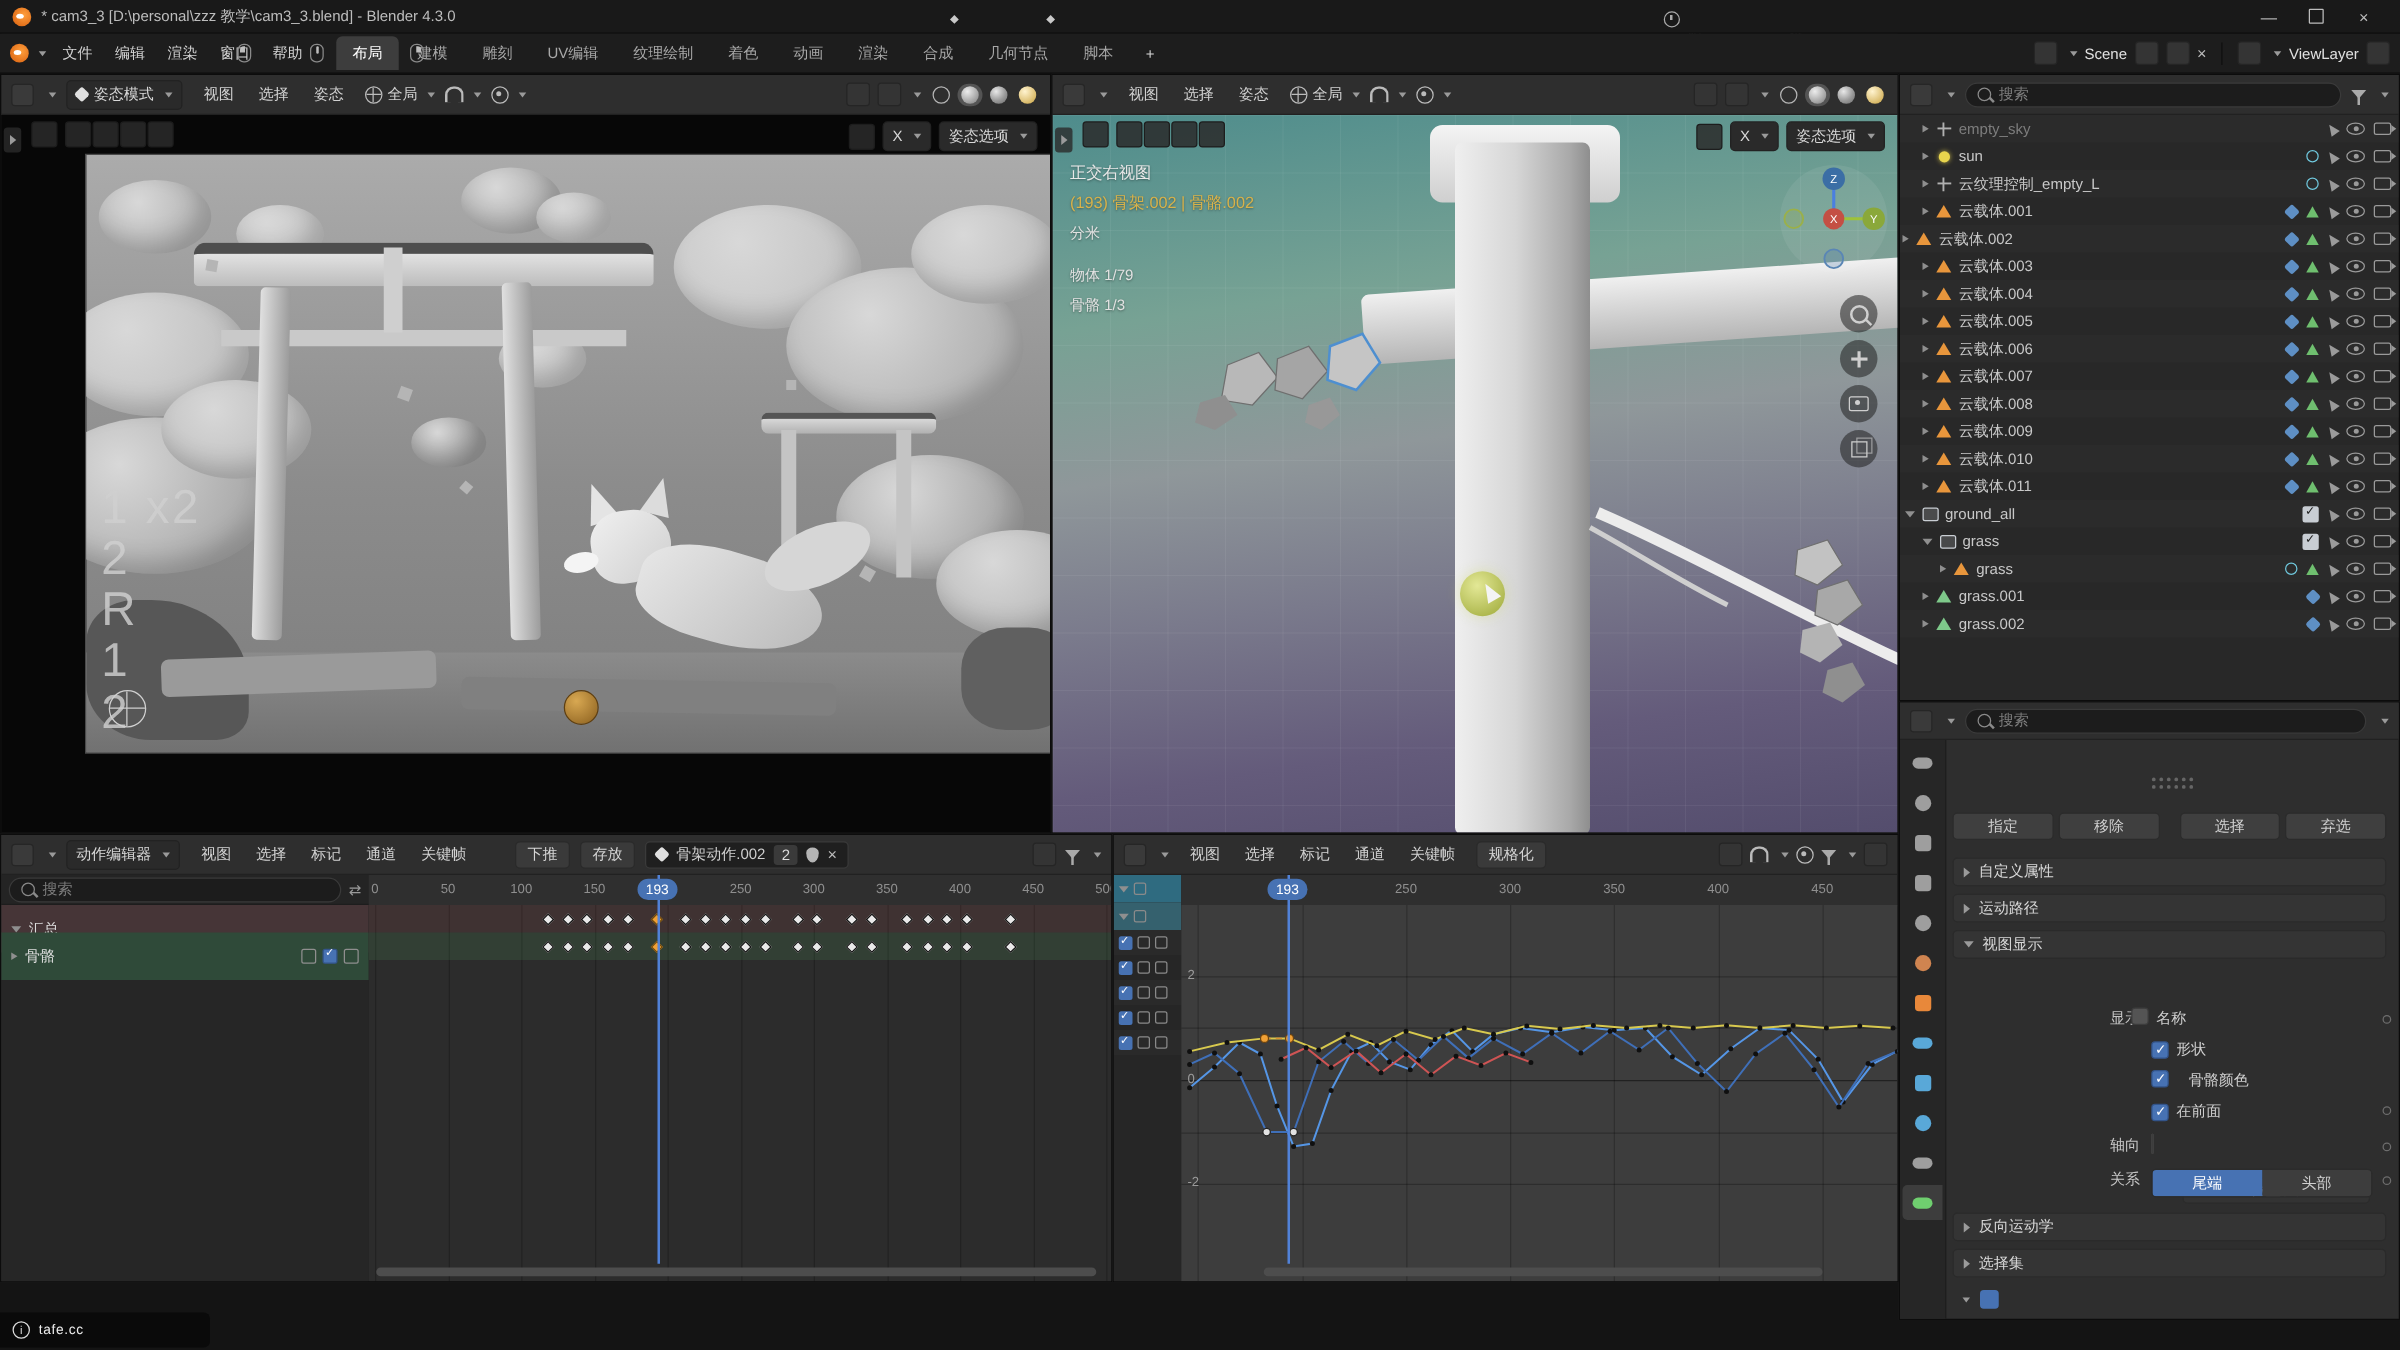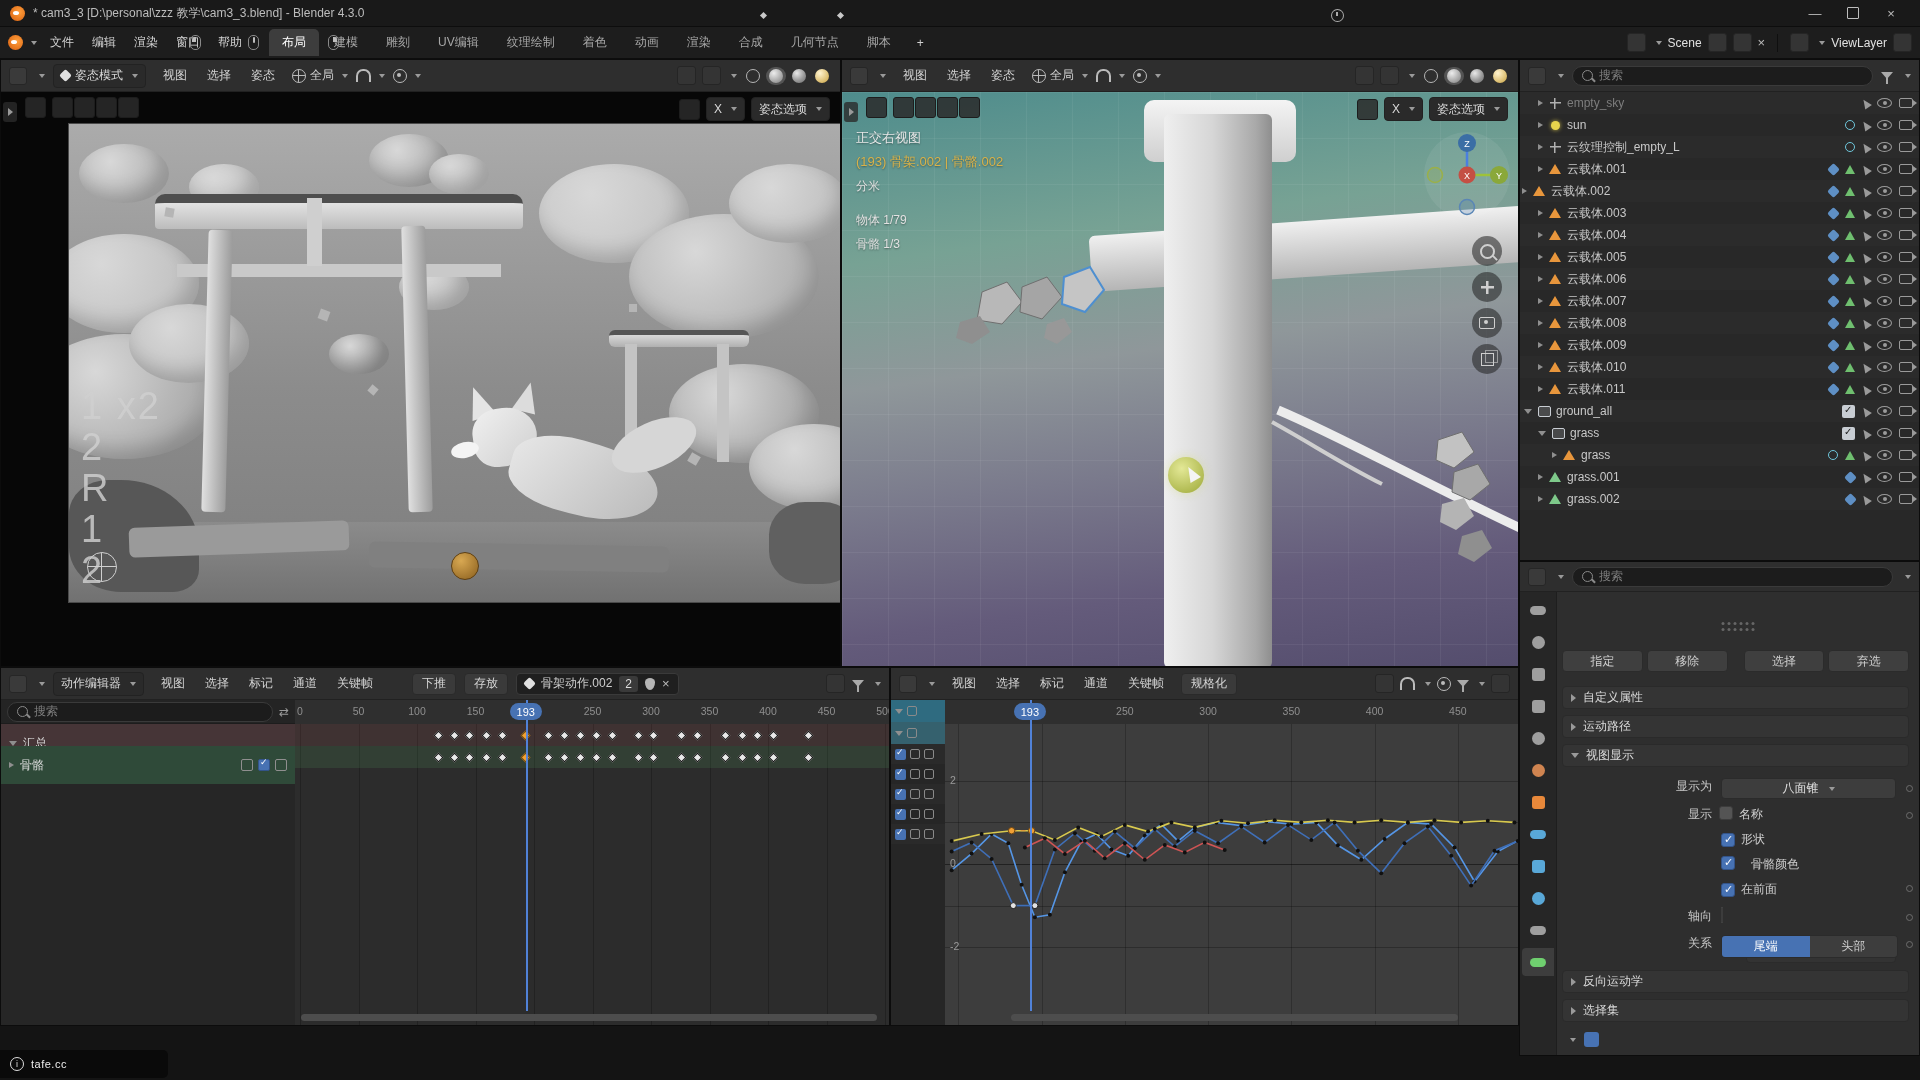--- a/index.html
+++ b/index.html
@@ -786,31 +786,23 @@
           <span>自定义属性</span>
         </div>
       <div class="phead" style="top:123px">
           <span class="pcar"></span>
           <span>运动路径</span>
         </div>
       <div class="phead" style="top:152px">
           <span class="pcar open"></span>
           <span>视图显示</span>
         </div>
-      <div class="abs" style="left:0;top:186px;right:0;height:24px">
-        <span class="plabel">显示为</span>
-        <span class="drop" style="left:165px;width:175px">
-            <span>八面锥</span>
-            <span class="car"></span>
-          </span>
-        <span class="adot" style="top:7px"></span>
-      </div>
       <div class="abs" style="left:0;top:214px;right:0;height:22px">
         <span class="plabel">显示</span>
-        <span class="abs" style="left:163px;display:flex;gap:6px;">
+        <span class="abs" style="left:149px;display:flex;gap:6px;">
             <span class="chk"></span>
             <span>名称</span>
           </span>
         <span class="adot" style="top:6px"></span>
       </div>
       <div class="abs" style="left:165px;top:239px;display:flex;gap:6px;align-items:center">
           <span class="chk on"></span>
           <span>形状</span>
         </div>
       <div class="abs" style="left:165px;top:264px;display:flex;gap:16px;align-items:flex-start">

